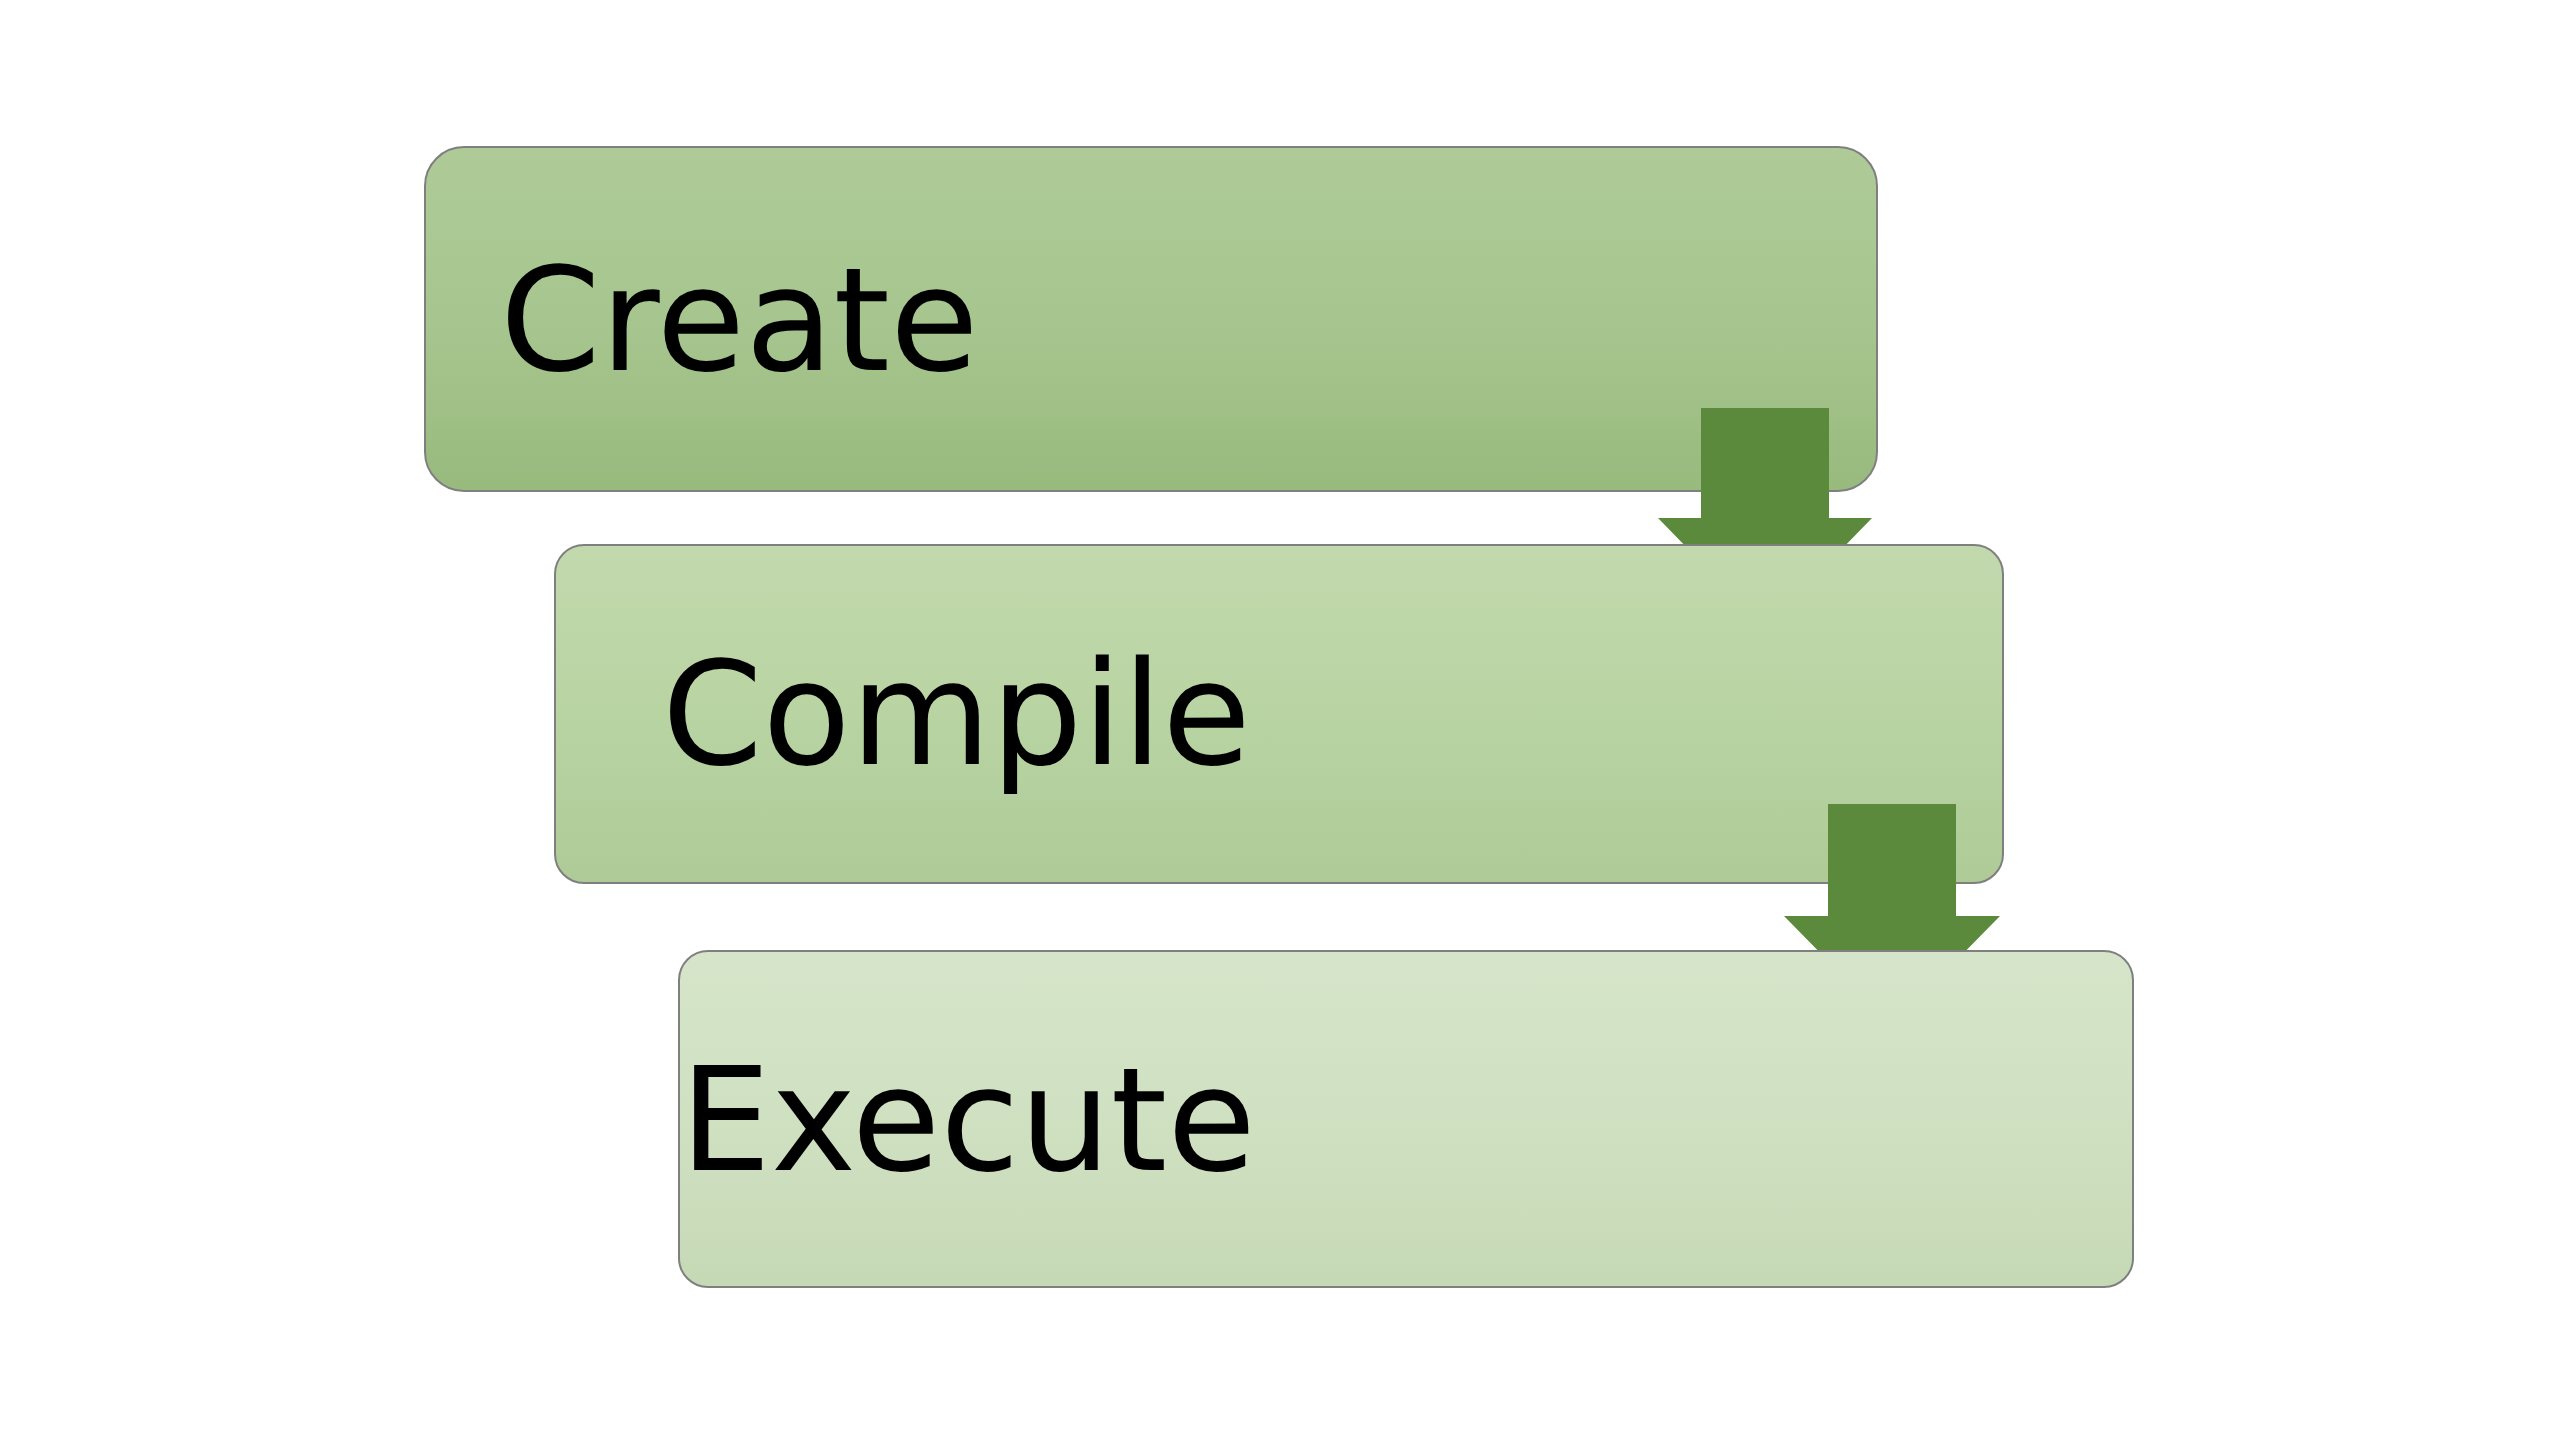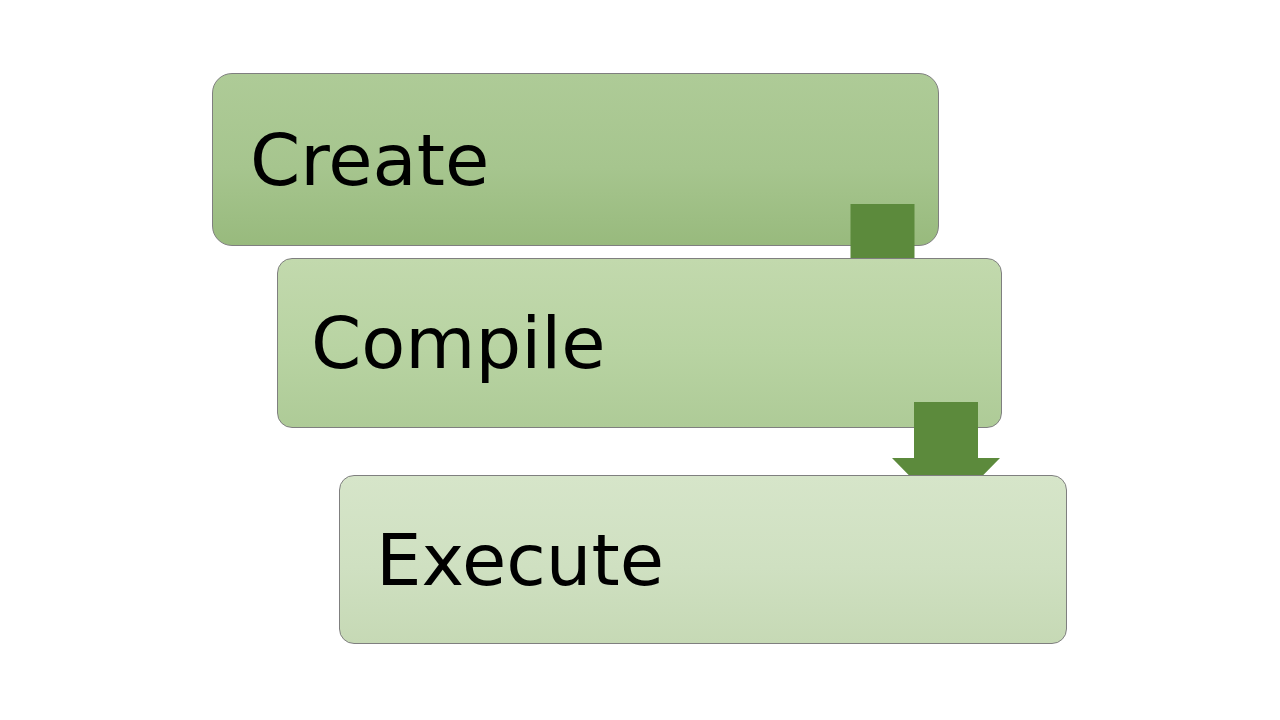--- a/index.html
+++ b/index.html
@@ -50,39 +50,39 @@
     background: linear-gradient(to bottom, #aecb97 0%, #a6c58e 55%, #98ba7d 100%);
     border-radius: 20px;
   }
   #box-create .step-label {
     margin-left: 37px;
   }
 
   
   #box-compile {
     left: 277px;
-    top: 258px;
+    top: 272px;
     width: 725px;
     height: 170px;
     background: linear-gradient(to bottom, #c2d9ad 0%, #b8d3a2 55%, #aecb97 100%);
+    padding-left: 20px;
   }
   #box-compile .step-label {
     margin-left: 33px;
   }
 
   
   #box-execute {
     left: 339px;
     top: 475px;
     width: 728px;
     height: 169px;
     background: linear-gradient(to bottom, #d6e5c9 0%, #cfe0c1 55%, #c6d9b5 100%);
   }
   #box-execute .step-label {
-    margin-left: 36px;
   }
 
   
   .arrow {
     position: absolute;
   }
   .arrow svg {
     display: block;
   }
 

